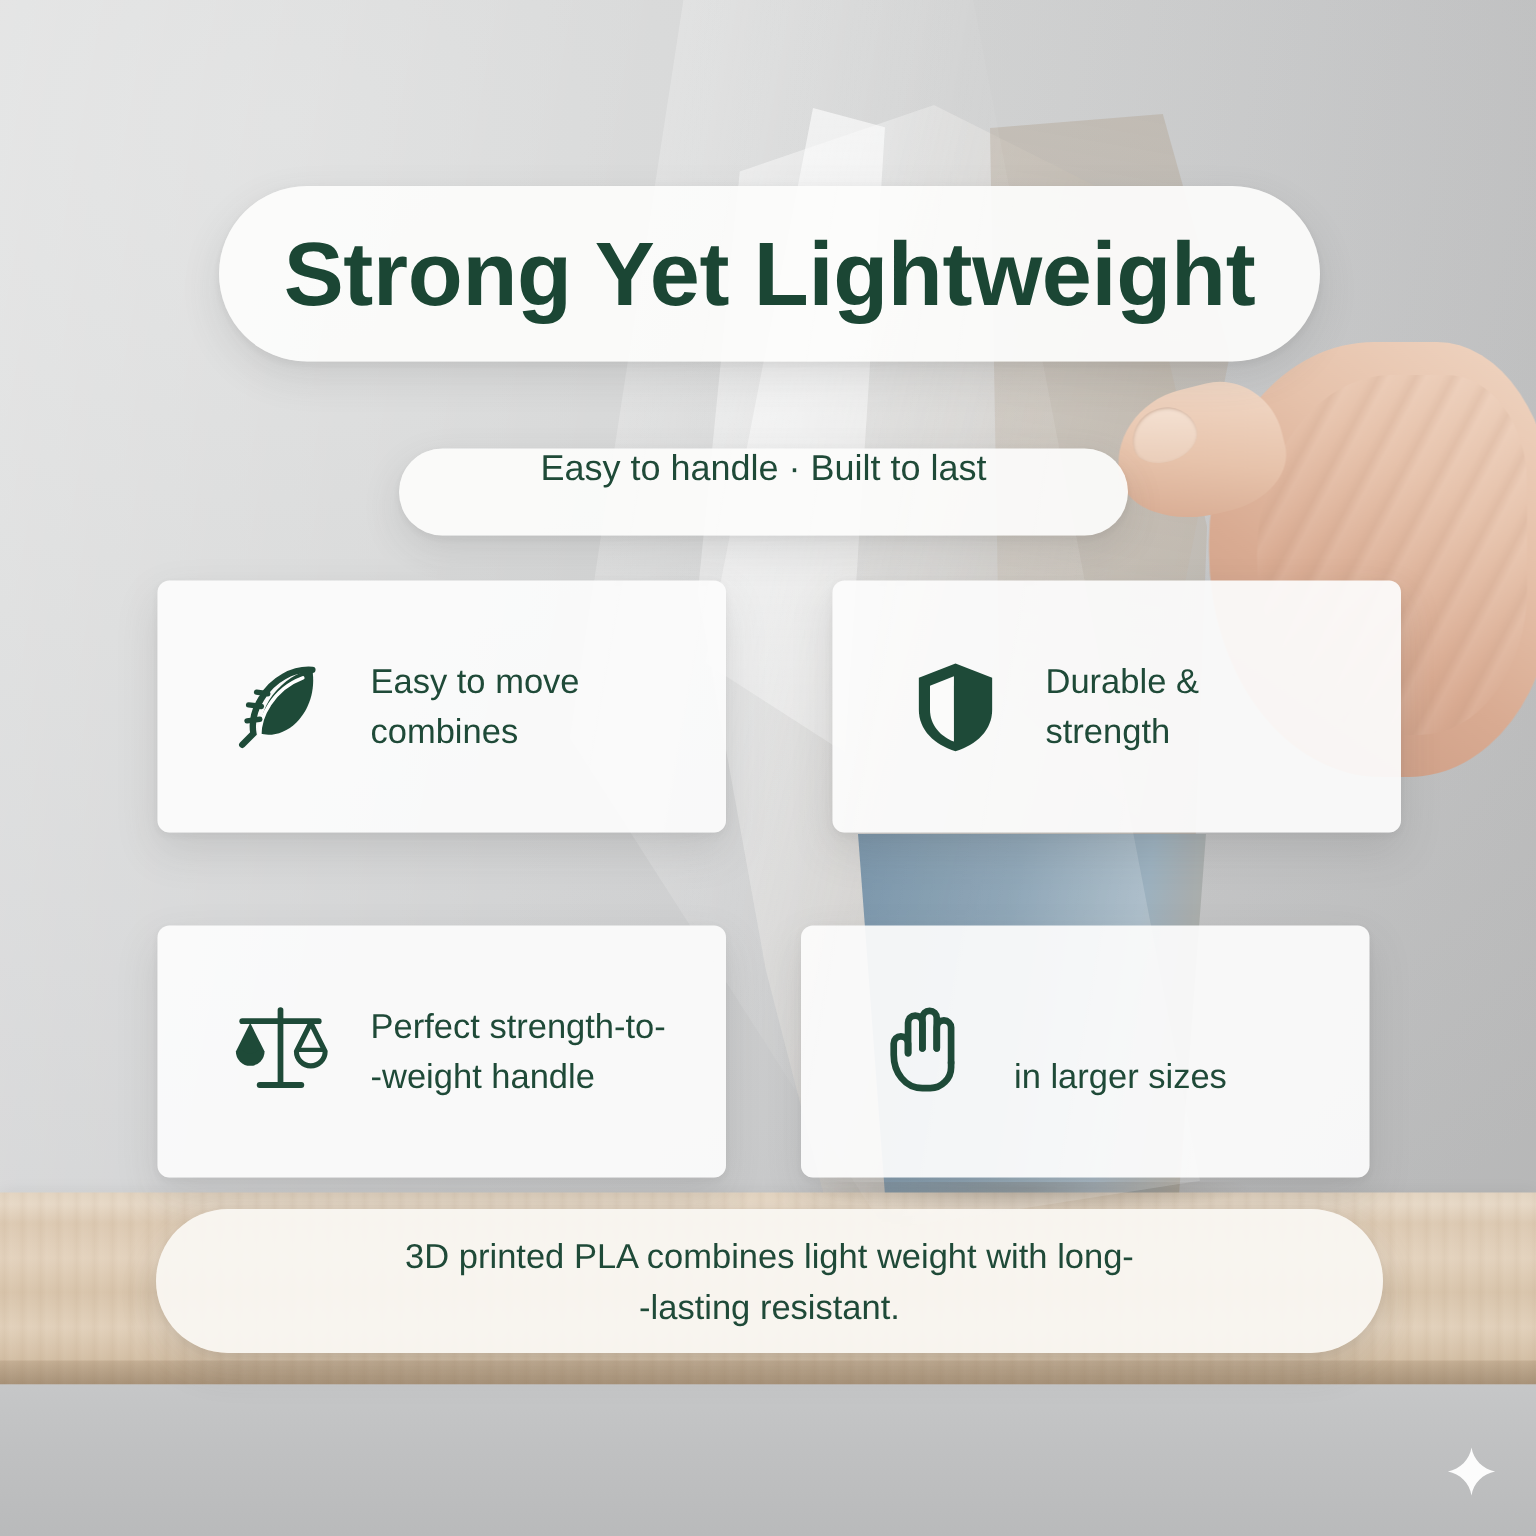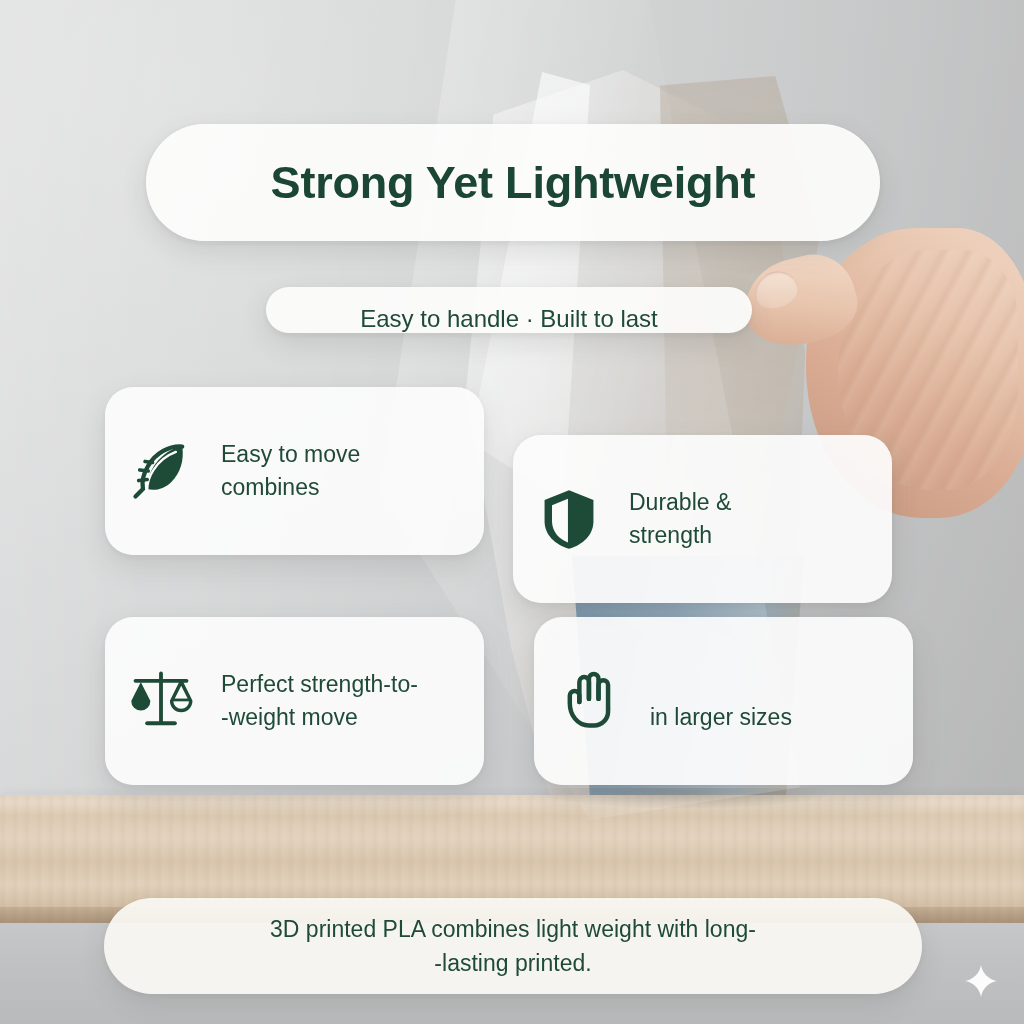--- a/index.html
+++ b/index.html
@@ -163,77 +163,77 @@
   }
 
   .title-pill {
     left: 146px; top: 124px;
     width: 734px; height: 117px;
     border-radius: 60px;
     display: flex; align-items: center; justify-content: center;
   }
   .title-text {
     color: #1b4634;
-    font-size: 45px;
+    font-size: 60px;
     font-weight: bold;
     letter-spacing: -0.2px;
     white-space: nowrap;
   }
 
   .subtitle-pill {
-    left: 266px; top: 287px;
-    width: 486px; height: 46px;
+    left: 266px; top: 299px;
+    width: 486px; height: 58px;
     border-radius: 34px;
-    display: flex; align-items: flex-end; justify-content: center;
+    display: flex; align-items: flex-start; justify-content: center;
     background: rgba(252,252,251,0.93);
   }
   .subtitle-text {
     color: #1f4a38;
     font-size: 24px;
     white-space: nowrap;
   }
 
   .grid {
     position: absolute;
     left: 105px; top: 387px;
     width: 818px; height: 398px;
   }
   .card {
     position: absolute;
     width: 379px; height: 168px;
-    border-radius: 28px;
+    border-radius: 8px;
     background: rgba(252,252,252,0.93);
     box-shadow: 0 12px 28px rgba(80,80,80,0.15), 0 2px 6px rgba(80,80,80,0.07);
     display: flex; align-items: center;
-    padding: 0 0 0 22px;
+    padding: 0 0 0 48px;
     box-sizing: border-box;
     gap: 26px;
   }
   .card-0 { left: 0;     top: 0; }
-  .card-1 { left: 408px; top: 0; margin-top: 48px; }
+  .card-1 { left: 450px; top: 0; }
   .card-2 { left: 0;     top: 230px; }
   .card-3 { left: 429px; top: 230px; }
 
   .card-icon {
     flex: 0 0 auto;
     width: 68px; height: 68px;
     display: flex; align-items: center; justify-content: center;
     color: #1e4a38;
   }
   .card-icon svg { width: 100%; height: 100%; display: block; }
 
   .card-label {
     color: #1f4a38;
     font-size: 23px;
     line-height: 1.42;
     max-width: 218px;
   }
 
   .footer-pill {
-    left: 104px; top: 898px;
+    left: 104px; top: 806px;
     width: 818px; height: 96px;
     border-radius: 50px;
     background: rgba(250,248,243,0.93);
     display: flex; align-items: center; justify-content: center;
     text-align: center;
     box-shadow: 0 10px 26px rgba(80,80,80,0.14), 0 2px 6px rgba(80,80,80,0.07);
   }
   .footer-text {
     color: #1f4a38;
     font-size: 23px;
@@ -314,41 +314,41 @@
           <svg viewBox="0 0 64 64" fill="none" aria-hidden="true">
             <path d="M32 6v46" stroke="#1e4a38" stroke-width="3.6" stroke-linecap="round"></path>
             <path d="M8 13h48" stroke="#1e4a38" stroke-width="3.6" stroke-linecap="round"></path>
             <path d="M19 53h26" stroke="#1e4a38" stroke-width="3.8" stroke-linecap="round"></path>
             <path d="M13 14 4 32a9 9 0 0 0 18 0L13 14Z" fill="#1e4a38"></path>
             <path d="M8 31h10a7 7 0 0 1-10 0Z" fill="#1e4a38"></path>
             <path d="M51 14 42 32a9 9 0 0 0 18 0L51 14Z" fill="none" stroke="#1e4a38" stroke-width="3.2" stroke-linejoin="round"></path>
             <path d="M43 31h16" stroke="#1e4a38" stroke-width="2.6"></path>
           </svg>
         </span>
-        <span class="card-label"><span>Perfect strength-to-</span><br><span>-weight move</span></span>
+        <span class="card-label"><span>Perfect strength-to-</span><br><span>-weight handle</span></span>
       </div>
 
       <div class="card card-3">
         <span class="card-icon">
           <svg viewBox="0 0 64 64" fill="none" aria-hidden="true">
             <g stroke="#1e4a38" stroke-width="4.2" stroke-linecap="round" stroke-linejoin="round" fill="none">
               <path d="M22 33V14a4.5 4.5 0 0 1 9 0v16"></path>
               <path d="M31 30V11a4.5 4.5 0 0 1 9 0v19"></path>
               <path d="M40 30V17a4.5 4.5 0 0 1 9 0v22"></path>
               <path d="M22 33v-6a4.5 4.5 0 0 0-9 0v7c0 11 7 21 18 21h5c7 0 13-6 13-13v-3"></path>
             </g>
           </svg>
         </span>
         <span class="card-label"><br><span>in larger sizes</span></span>
       </div>
 
     </div>
 
     <div class="pill footer-pill">
-      <span class="footer-text"><span>3D printed PLA combines light weight with long-</span><br><span>-lasting printed.</span></span>
+      <span class="footer-text"><span>3D printed PLA combines light weight with long-</span><br><span>-lasting resistant.</span></span>
     </div>
 
     <span class="sparkle">
       <svg viewBox="0 0 32 32" aria-hidden="true">
         <path d="M16 1c1.2 7.6 7.2 13.6 14.8 15-7.6 1.4-13.6 7.4-14.8 15-1.2-7.6-7.2-13.6-14.8-15C8.8 14.6 14.8 8.6 16 1Z" fill="#ffffff"></path>
       </svg>
     </span>
 
   </div>
 </div>

